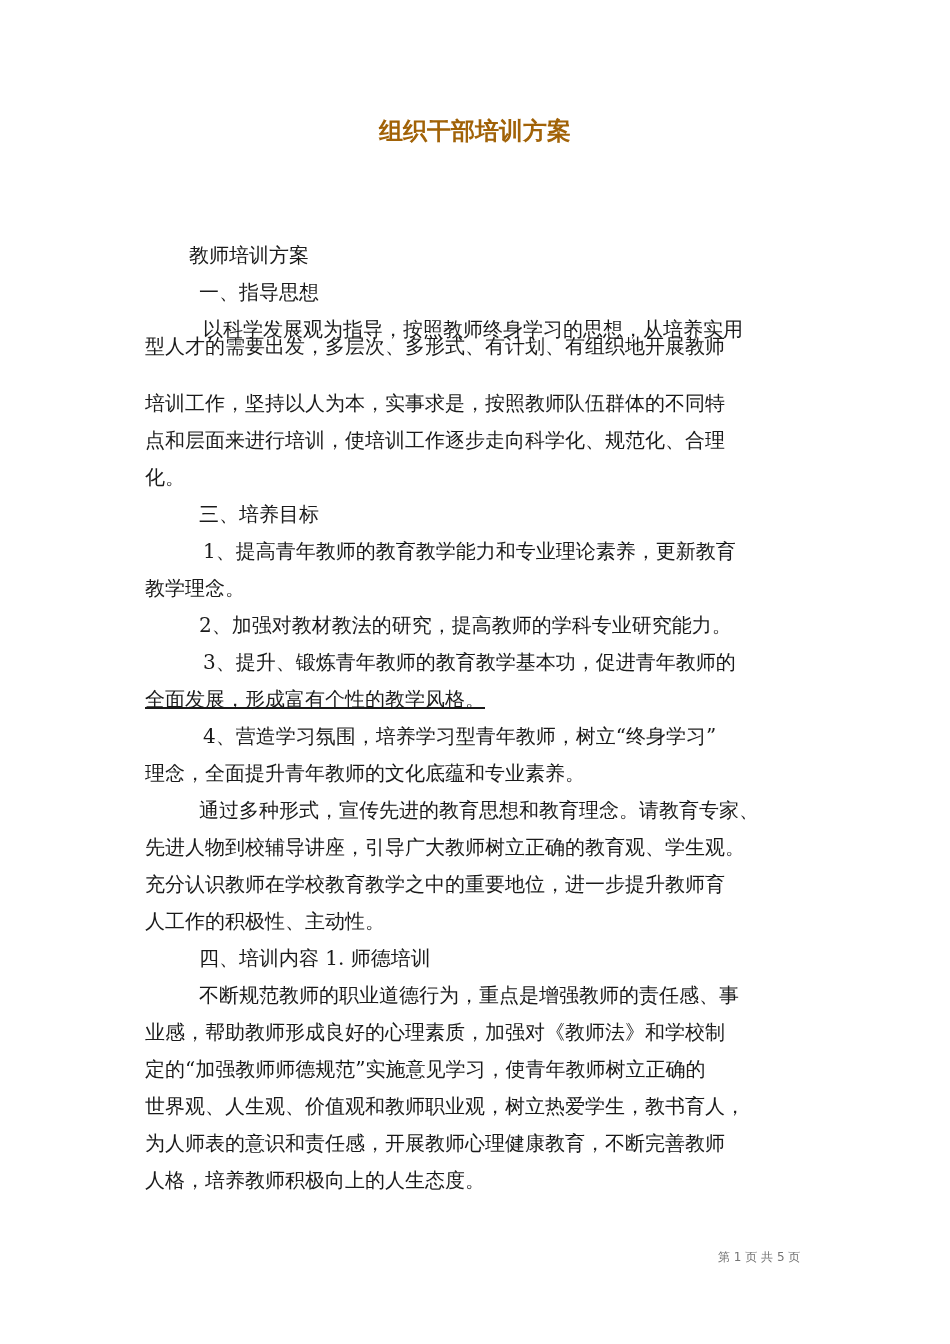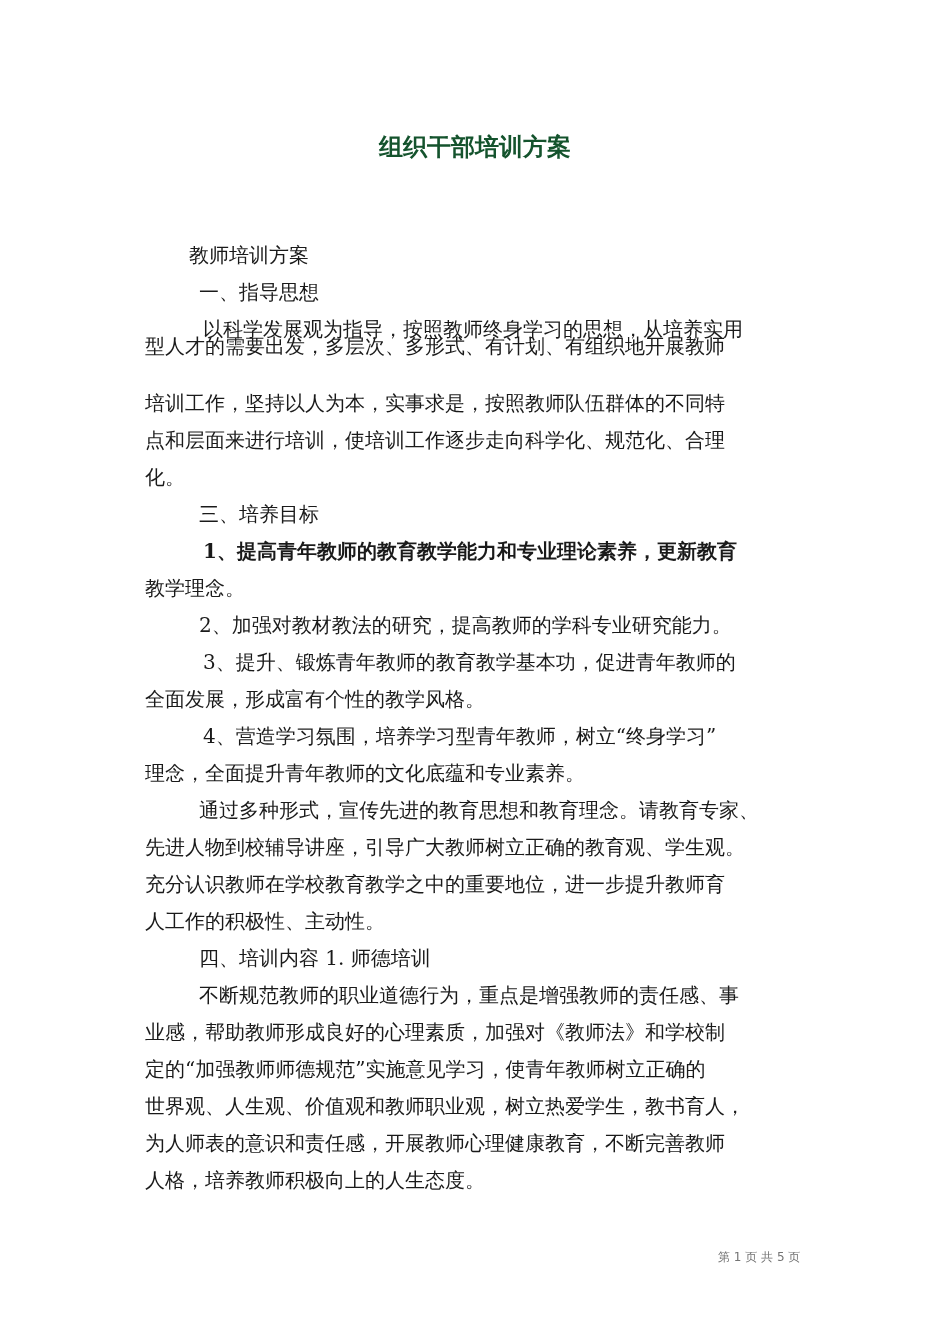--- a/index.html
+++ b/index.html
@@ -9,29 +9,29 @@
     }
     .page {
       position: relative;
       width: 950px;
       height: 1344px;
       background: #ffffff;
       overflow: hidden;
     }
     .title {
       position: absolute;
-      top: 131px;
+      top: 115px;
       left: 0;
       width: 950px;
       text-align: center;
       font-family: "DejaVu Sans", sans-serif;
       font-weight: bold;
       font-size: 24px;
       line-height: 32px;
-      color: #14532d;
+      color: #a16207;
       letter-spacing: 0px;
     }
     .line {
       position: absolute;
       left: 145px;
       font-family: "DejaVu Serif", serif;
       font-size: 20px;
       line-height: 28px;
       color: #1a1a1a;
       white-space: nowrap;
@@ -54,25 +54,25 @@
   <div class="title">组织干部培训方案</div>
 
   <div class="line" style="top:241px; left:189px;">教师培训方案</div>
   <div class="line" style="top:278px; left:199px;">一、指导思想</div>
   <div class="line" style="top:315px; left:203px;">以科学发展观为指导，按照教师终身学习的思想，从培养实用</div>
   <div class="line" style="top:332px;">型人才的需要出发，多层次、多形式、有计划、有组织地开展教师</div>
   <div class="line" style="top:389px;">培训工作，坚持以人为本，实事求是，按照教师队伍群体的不同特</div>
   <div class="line" style="top:426px;">点和层面来进行培训，使培训工作逐步走向科学化、规范化、合理</div>
   <div class="line" style="top:463px;">化。</div>
   <div class="line" style="top:500px; left:199px;">三、培养目标</div>
-  <div class="line" style="top:537px; left:203px;font-weight:bold;">1、提高青年教师的教育教学能力和专业理论素养，更新教育</div>
+  <div class="line" style="top:537px; left:203px;">1、提高青年教师的教育教学能力和专业理论素养，更新教育</div>
   <div class="line" style="top:574px;">教学理念。</div>
   <div class="line" style="top:611px; left:199px;">2、加强对教材教法的研究，提高教师的学科专业研究能力。</div>
   <div class="line" style="top:648px; left:203px;">3、提升、锻炼青年教师的教育教学基本功，促进青年教师的</div>
-  <div class="line" style="top:685px;">全面发展，形成富有个性的教学风格。</div>
+  <div class="line" style="top:685px;text-decoration:underline;">全面发展，形成富有个性的教学风格。</div>
   <div class="line" style="top:722px; left:203px;">4、营造学习氛围，培养学习型青年教师，树立“终身学习”</div>
   <div class="line" style="top:759px;">理念，全面提升青年教师的文化底蕴和专业素养。</div>
   <div class="line" style="top:833px;">先进人物到校辅导讲座，引导广大教师树立正确的教育观、学生观。</div>
   <div class="line" style="top:796px; left:199px;">通过多种形式，宣传先进的教育思想和教育理念。请教育专家、</div>
   <div class="line" style="top:870px;">充分认识教师在学校教育教学之中的重要地位，进一步提升教师育</div>
   <div class="line" style="top:907px;">人工作的积极性、主动性。</div>
   <div class="line" style="top:944px; left:199px;">四、培训内容 1. 师德培训</div>
   <div class="line" style="top:981px; left:199px;font-family:Liberation Serif, serif;">不断规范教师的职业道德行为，重点是增强教师的责任感、事</div>
   <div class="line" style="top:1018px;">业感，帮助教师形成良好的心理素质，加强对《教师法》和学校制</div>
   <div class="line" style="top:1092px;">世界观、人生观、价值观和教师职业观，树立热爱学生，教书育人，</div>

